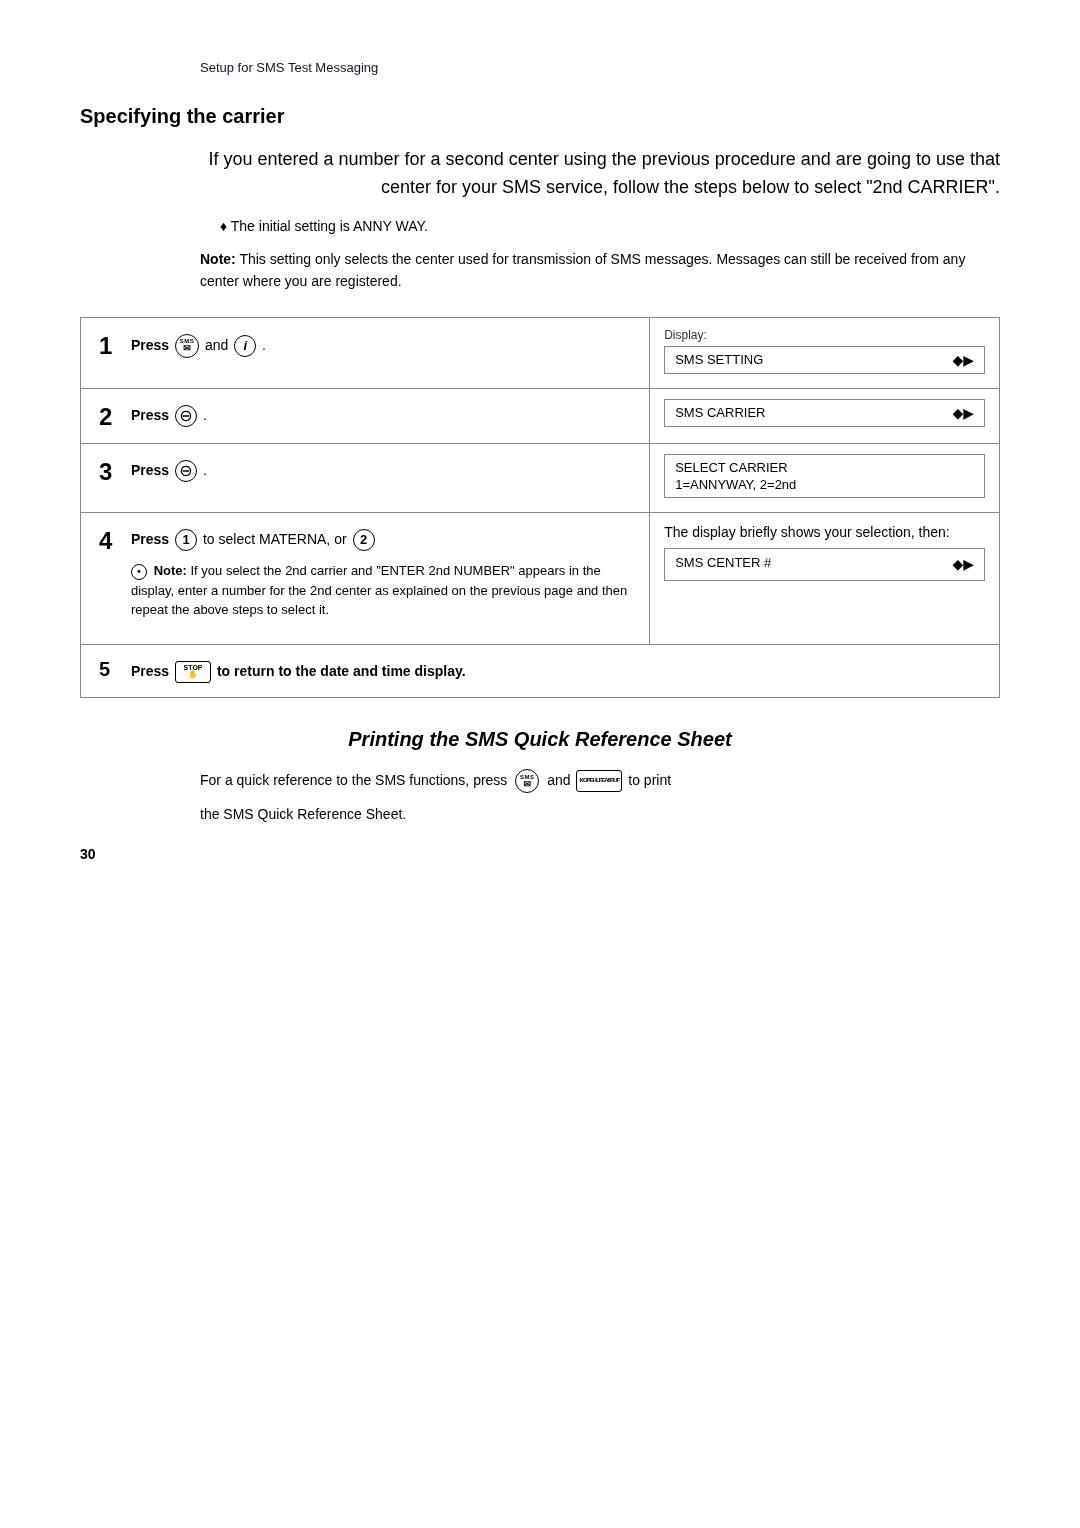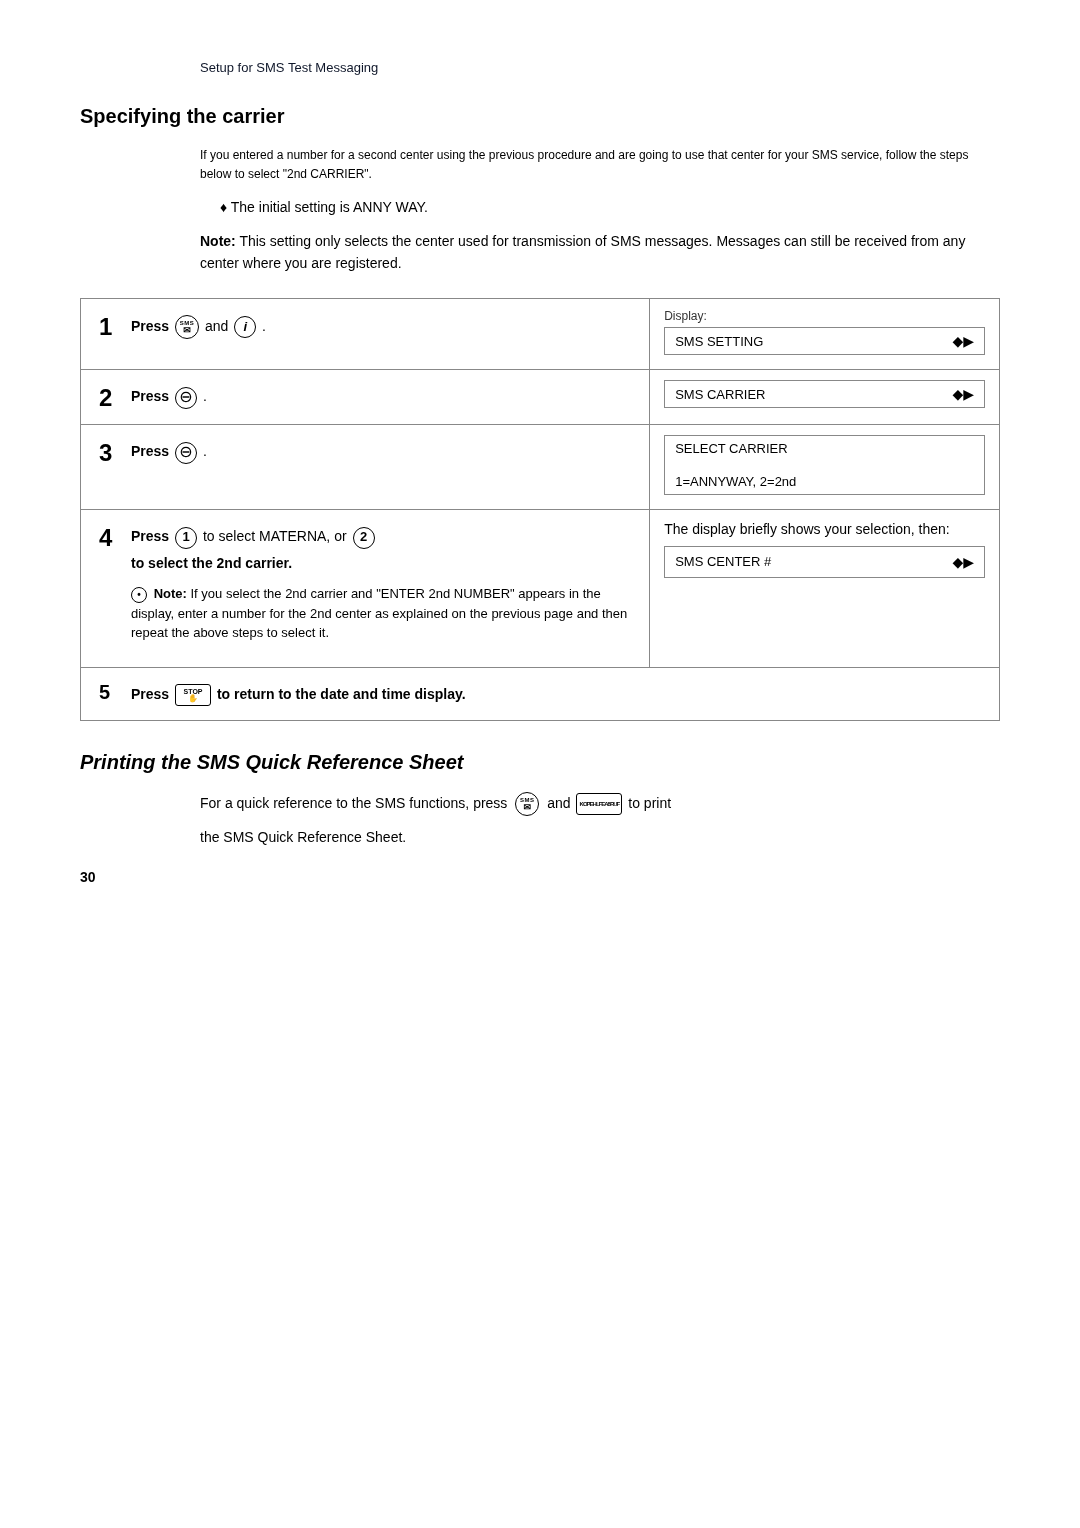--- a/index.html
+++ b/index.html
@@ -23,22 +23,23 @@
     .section-title {
       font-weight: bold;
       font-size: 20px;
       margin-bottom: 18px;
       margin-left: 0;
     }
 
     .intro-text {
       margin-left: 120px;
       margin-bottom: 14px;
-      font-size: 12px;
+      font-size: 18px;
       line-height: 1.55;
+      text-align: right;
     }
 
     .bullet-item {
       margin-left: 140px;
       margin-bottom: 12px;
       font-size: 14px;
       line-height: 1.55;
     }
 
     .bullet-item::before {
@@ -60,21 +61,20 @@
       font-size: 12px;
       color: #333;
       margin-bottom: 4px;
     }
 
     .display-box {
       border: 1px solid #888;
       padding: 5px 10px;
       font-size: 13px;
       display: flex;
-      align-items: center;
       justify-content: space-between;
       margin-bottom: 4px;
       background: #fff;
     }
 
     
     .icon-sms {
       display: inline-flex;
       align-items: center;
       justify-content: center;
@@ -173,20 +173,21 @@
       font-weight: bold;
       margin-top: 20px;
     }
 
     .section2-title {
       font-style: italic;
       font-weight: bold;
       font-size: 20px;
       margin-bottom: 18px;
       margin-top: 14px;
+      text-align: center;
     }
 
     .section2-text {
       margin-left: 120px;
       font-size: 14px;
       line-height: 1.6;
       margin-bottom: 10px;
     }
 
     .icon-sms-label {
@@ -325,39 +326,38 @@
       <div class="step-inner">
         <div class="step-num-big">3</div>
         <div class="step-desc">
           <strong>Press</strong>
           <span class="icon-nav" style="font-size:16px;">⊖</span>
           <span> .</span>
         </div>
       </div>
     </div>
     <div class="step-right-cell">
-      <div class="display-box" style="flex-direction:column; align-items:flex-start; gap:18px;">
+      <div class="display-box" style="flex-direction:column; align-items:flex-start; gap:2px;">
         <span>SELECT CARRIER</span>
         <span>1=ANNYWAY, 2=2nd</span>
       </div>
     </div>
   </div>
 
   <div class="step-tr">
     <div class="step-left-cell">
       <div class="step-inner">
         <div class="step-num-big">4</div>
         <div class="step-desc">
           <div>
             <strong>Press</strong>
             <span class="icon-circle-num">1</span>
             <span> to select MATERNA, or </span>
             <span class="icon-circle-num">2</span>
           </div>
-          <div style="margin-top:4px; font-weight:bold;">to select the 2nd carrier.</div>
           <div class="inline-note">
             <span style="display:inline-block; width:16px; height:16px; border:1.5px solid #000; border-radius:50%; text-align:center; line-height:14px; font-size:10px; font-weight:bold; vertical-align:middle; margin-right:3px;">•</span>
             <strong>Note:</strong>
             <span> If you select the 2nd carrier and "ENTER 2nd NUMBER" appears in the display, enter a number for the 2nd center as explained on the previous page and then repeat the above steps to select it.</span>
           </div>
         </div>
       </div>
     </div>
     <div class="step-right-cell step4-right">
       <div class="small-display-text">The display briefly shows your selection, then:</div>

